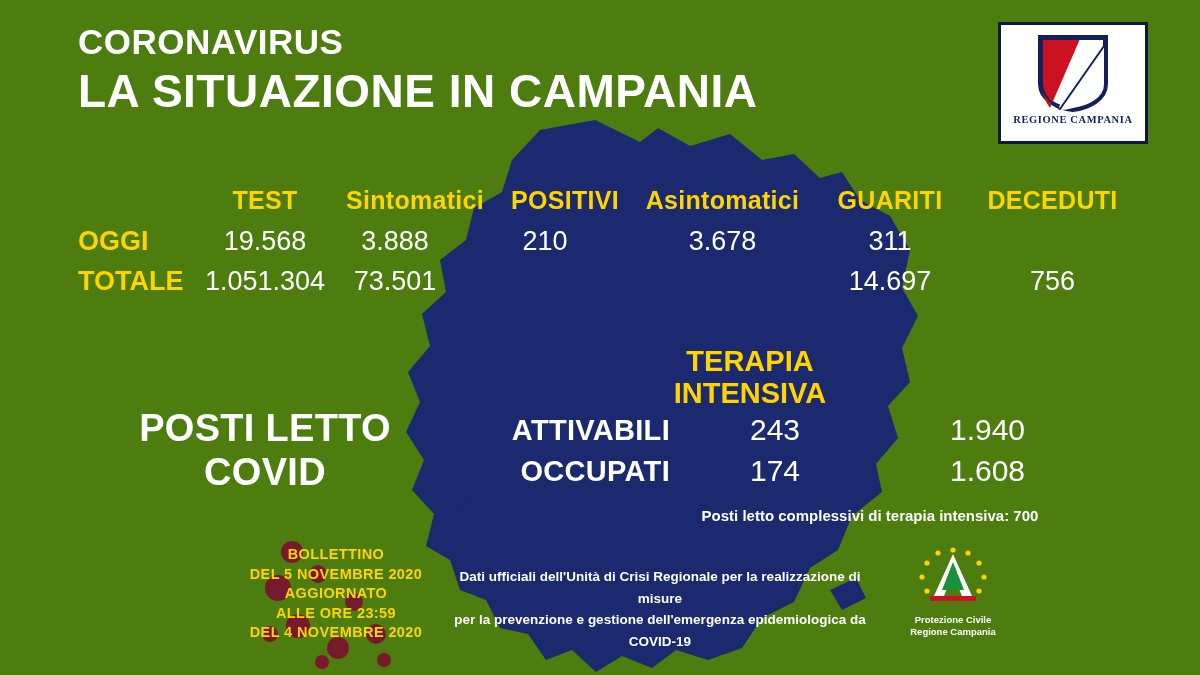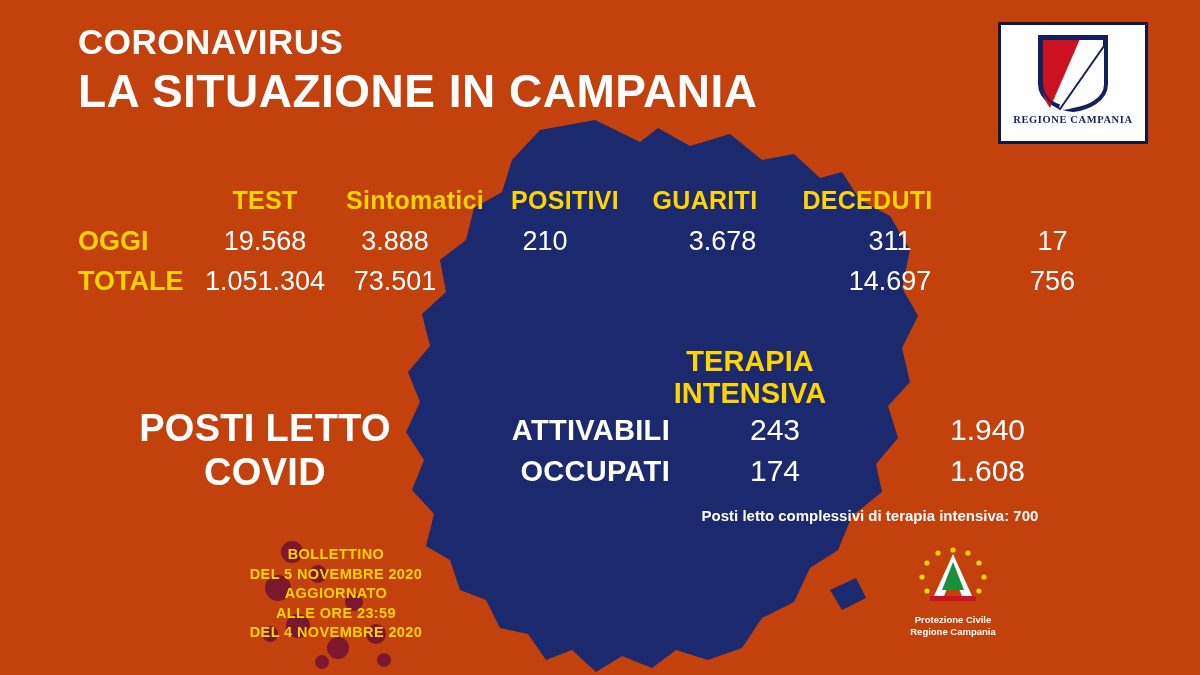--- a/index.html
+++ b/index.html
@@ -11,21 +11,21 @@
     height: 675px;
     background: #14205c;
     font-family: "Liberation Sans", sans-serif;
     overflow: hidden;
     position: relative;
   }
   .poster {
     position: relative;
     width: 1200px;
     height: 675px;
-    background: #c2410c;
+    background: #4d7c0f;
     overflow: hidden;
     text-decoration: underline;
   }
   
   .map-bg {
     position: absolute;
     left: 390px;
     top: 120px;
     width: 560px;
     height: 555px;
@@ -277,32 +277,32 @@
     </div>
     <div class="regione-logo-text">REGIONE CAMPANIA</div>
   </div>
 
   <div class="table">
     <div class="trow thead">
       <div class="cell c-label"></div>
       <div class="cell c-test">TEST</div>
       <div class="cell c-sint">Sintomatici</div>
       <div class="cell c-pos">POSITIVI</div>
+      <div class="cell c-asint">Asintomatici</div>
       <div class="cell c-guar">GUARITI</div>
       <div class="cell c-dec">DECEDUTI</div>
     </div>
 
     <div class="trow">
       <div class="cell c-label rowlabel">OGGI</div>
       <div class="cell c-test">19.568</div>
       <div class="cell c-pos">3.888</div>
       <div class="cell c-sint">210</div>
       <div class="cell c-asint">3.678</div>
       <div class="cell c-guar">311</div>
-      <div class="cell c-dec">17</div>
     </div>
 
     <div class="trow">
       <div class="cell c-label rowlabel">TOTALE</div>
       <div class="cell c-test">1.051.304</div>
       <div class="cell c-pos">73.501</div>
       <div class="cell c-sint"></div>
       <div class="cell c-asint"></div>
       <div class="cell c-guar">14.697</div>
       <div class="cell c-dec">756</div>
@@ -354,20 +354,24 @@
       </g>
     </svg>
   </div>
 
   <div class="bulletin" style="white-space: pre-line;">BOLLETTINO
 DEL 5 NOVEMBRE 2020
 AGGIORNATO
 ALLE ORE 23:59
 DEL 4 NOVEMBRE  2020</div>
 
+  <div class="disclaimer">
+    <div>Dati ufficiali dell'Unità di Crisi Regionale per la realizzazione di misure</div>
+    <div>per la prevenzione e gestione dell'emergenza epidemiologica da COVID-19</div>
+  </div>
 
   <div class="pc-logo">
     <div>
       <svg width="74" height="62" viewBox="0 0 74 62" xmlns="http://www.w3.org/2000/svg">
         <g fill="#ffd400">
           <circle cx="37" cy="6" r="2.6"></circle>
           <circle cx="22" cy="9" r="2.6"></circle>
           <circle cx="52" cy="9" r="2.6"></circle>
           <circle cx="11" cy="19" r="2.6"></circle>
           <circle cx="63" cy="19" r="2.6"></circle>

